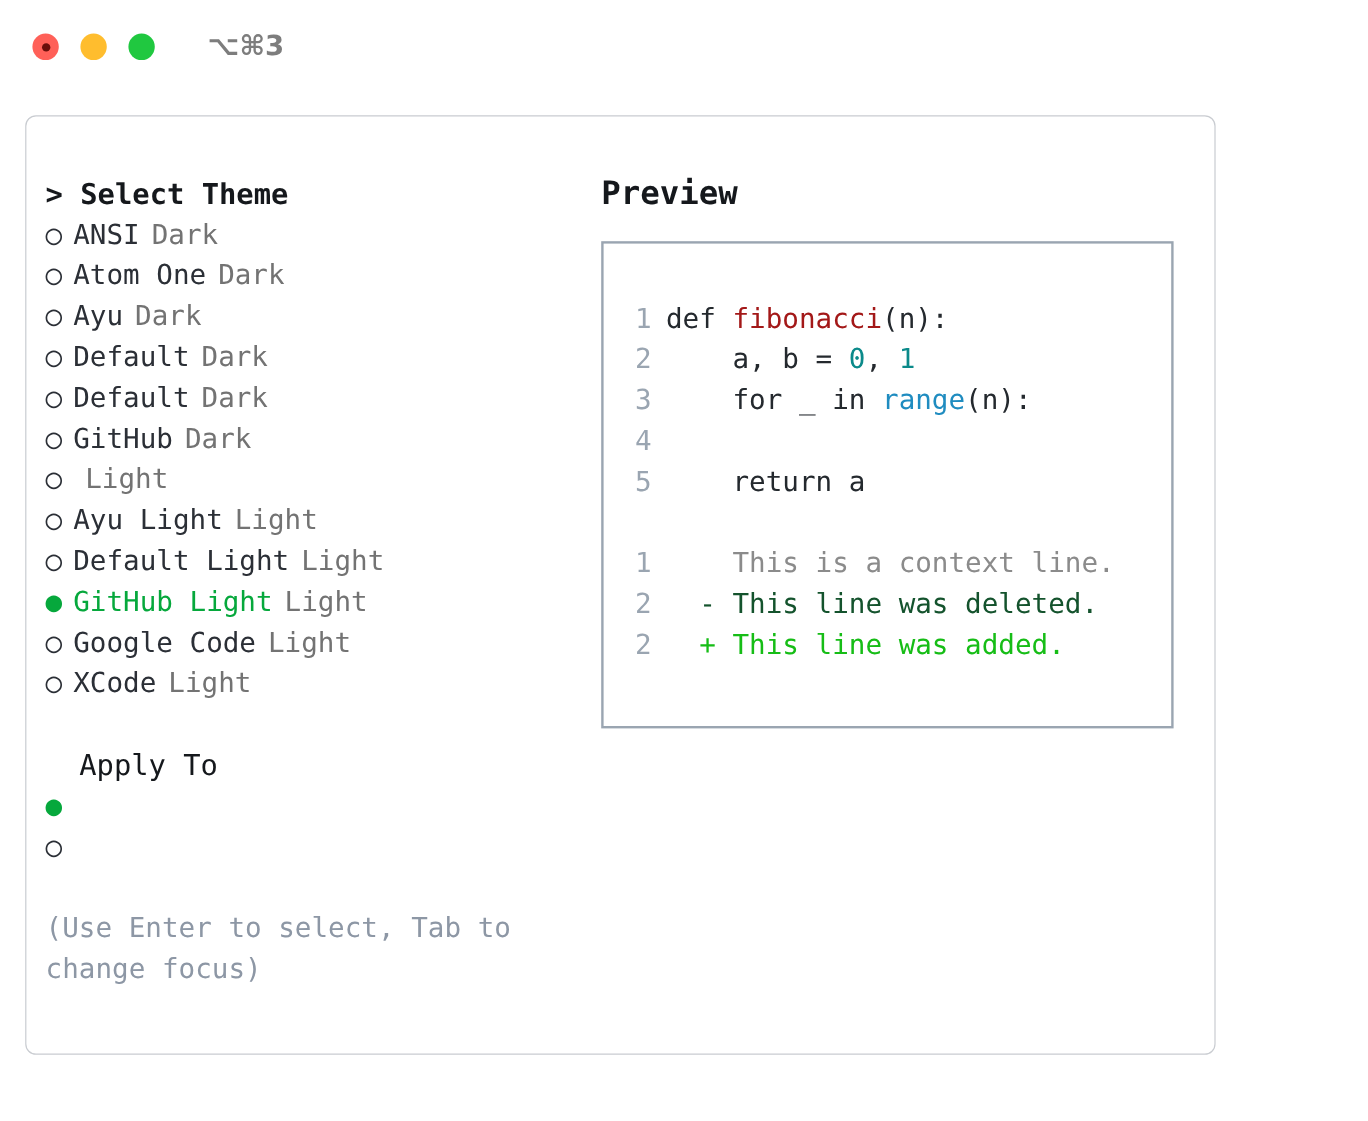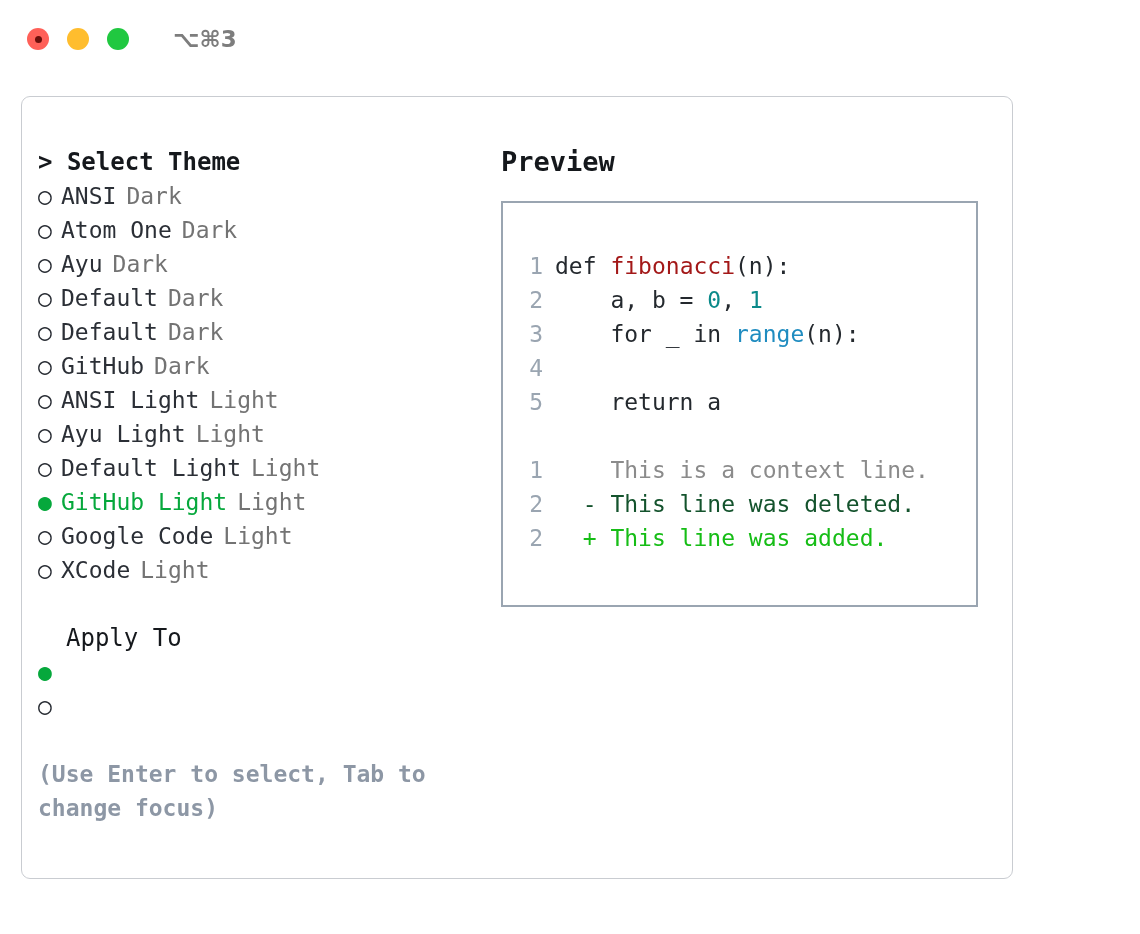--- a/index.html
+++ b/index.html
@@ -138,21 +138,20 @@
     white-space: pre;
   }
 
   .hint {
     margin-top: 34px;
     font-size: 23px;
     line-height: 34px;
     color: #8d97a5;
     width: 400px;
     white-space: pre-wrap;
-    font-weight: bold;
   }
 
   
   .right-col {
     position: absolute;
     left: 479px;
     top: 48px;
     width: 490px;
   }
   .preview-title {
@@ -213,21 +212,21 @@
 
       <div class="left-col">
         <div class="section-header">&gt; Select Theme</div>
         <div id="theme-list">
             <div class="opt-row"><span class="marker">○</span><span class="opt-label">ANSI</span><span class="opt-tag">Dark</span></div>
             <div class="opt-row"><span class="marker">○</span><span class="opt-label">Atom One</span><span class="opt-tag">Dark</span></div>
             <div class="opt-row"><span class="marker">○</span><span class="opt-label">Ayu</span><span class="opt-tag">Dark</span></div>
             <div class="opt-row"><span class="marker">○</span><span class="opt-label">Default</span><span class="opt-tag">Dark</span></div>
             <div class="opt-row"><span class="marker">○</span><span class="opt-label">Default</span><span class="opt-tag">Dark</span></div>
             <div class="opt-row"><span class="marker">○</span><span class="opt-label">GitHub</span><span class="opt-tag">Dark</span></div>
-            <div class="opt-row"><span class="marker">○</span><span class="opt-label">ANSI Light</span><span class="opt-tag">Light</span></div>
+            <div class="opt-row"><span class="marker">○</span><span class="opt-tag">Light</span></div>
             <div class="opt-row"><span class="marker">○</span><span class="opt-label">Ayu Light</span><span class="opt-tag">Light</span></div>
             <div class="opt-row"><span class="marker">○</span><span class="opt-label">Default Light</span><span class="opt-tag">Light</span></div>
             <div class="opt-row selected"><span class="marker sel">●</span><span class="opt-label">GitHub Light</span><span class="opt-tag">Light</span></div>
             <div class="opt-row"><span class="marker">○</span><span class="opt-label">Google Code</span><span class="opt-tag">Light</span></div>
             <div class="opt-row"><span class="marker">○</span><span class="opt-label">XCode</span><span class="opt-tag">Light</span></div>
           </div>
 
         <div class="spacer-row"></div>
 
         <div class="apply-head">Apply To</div>

